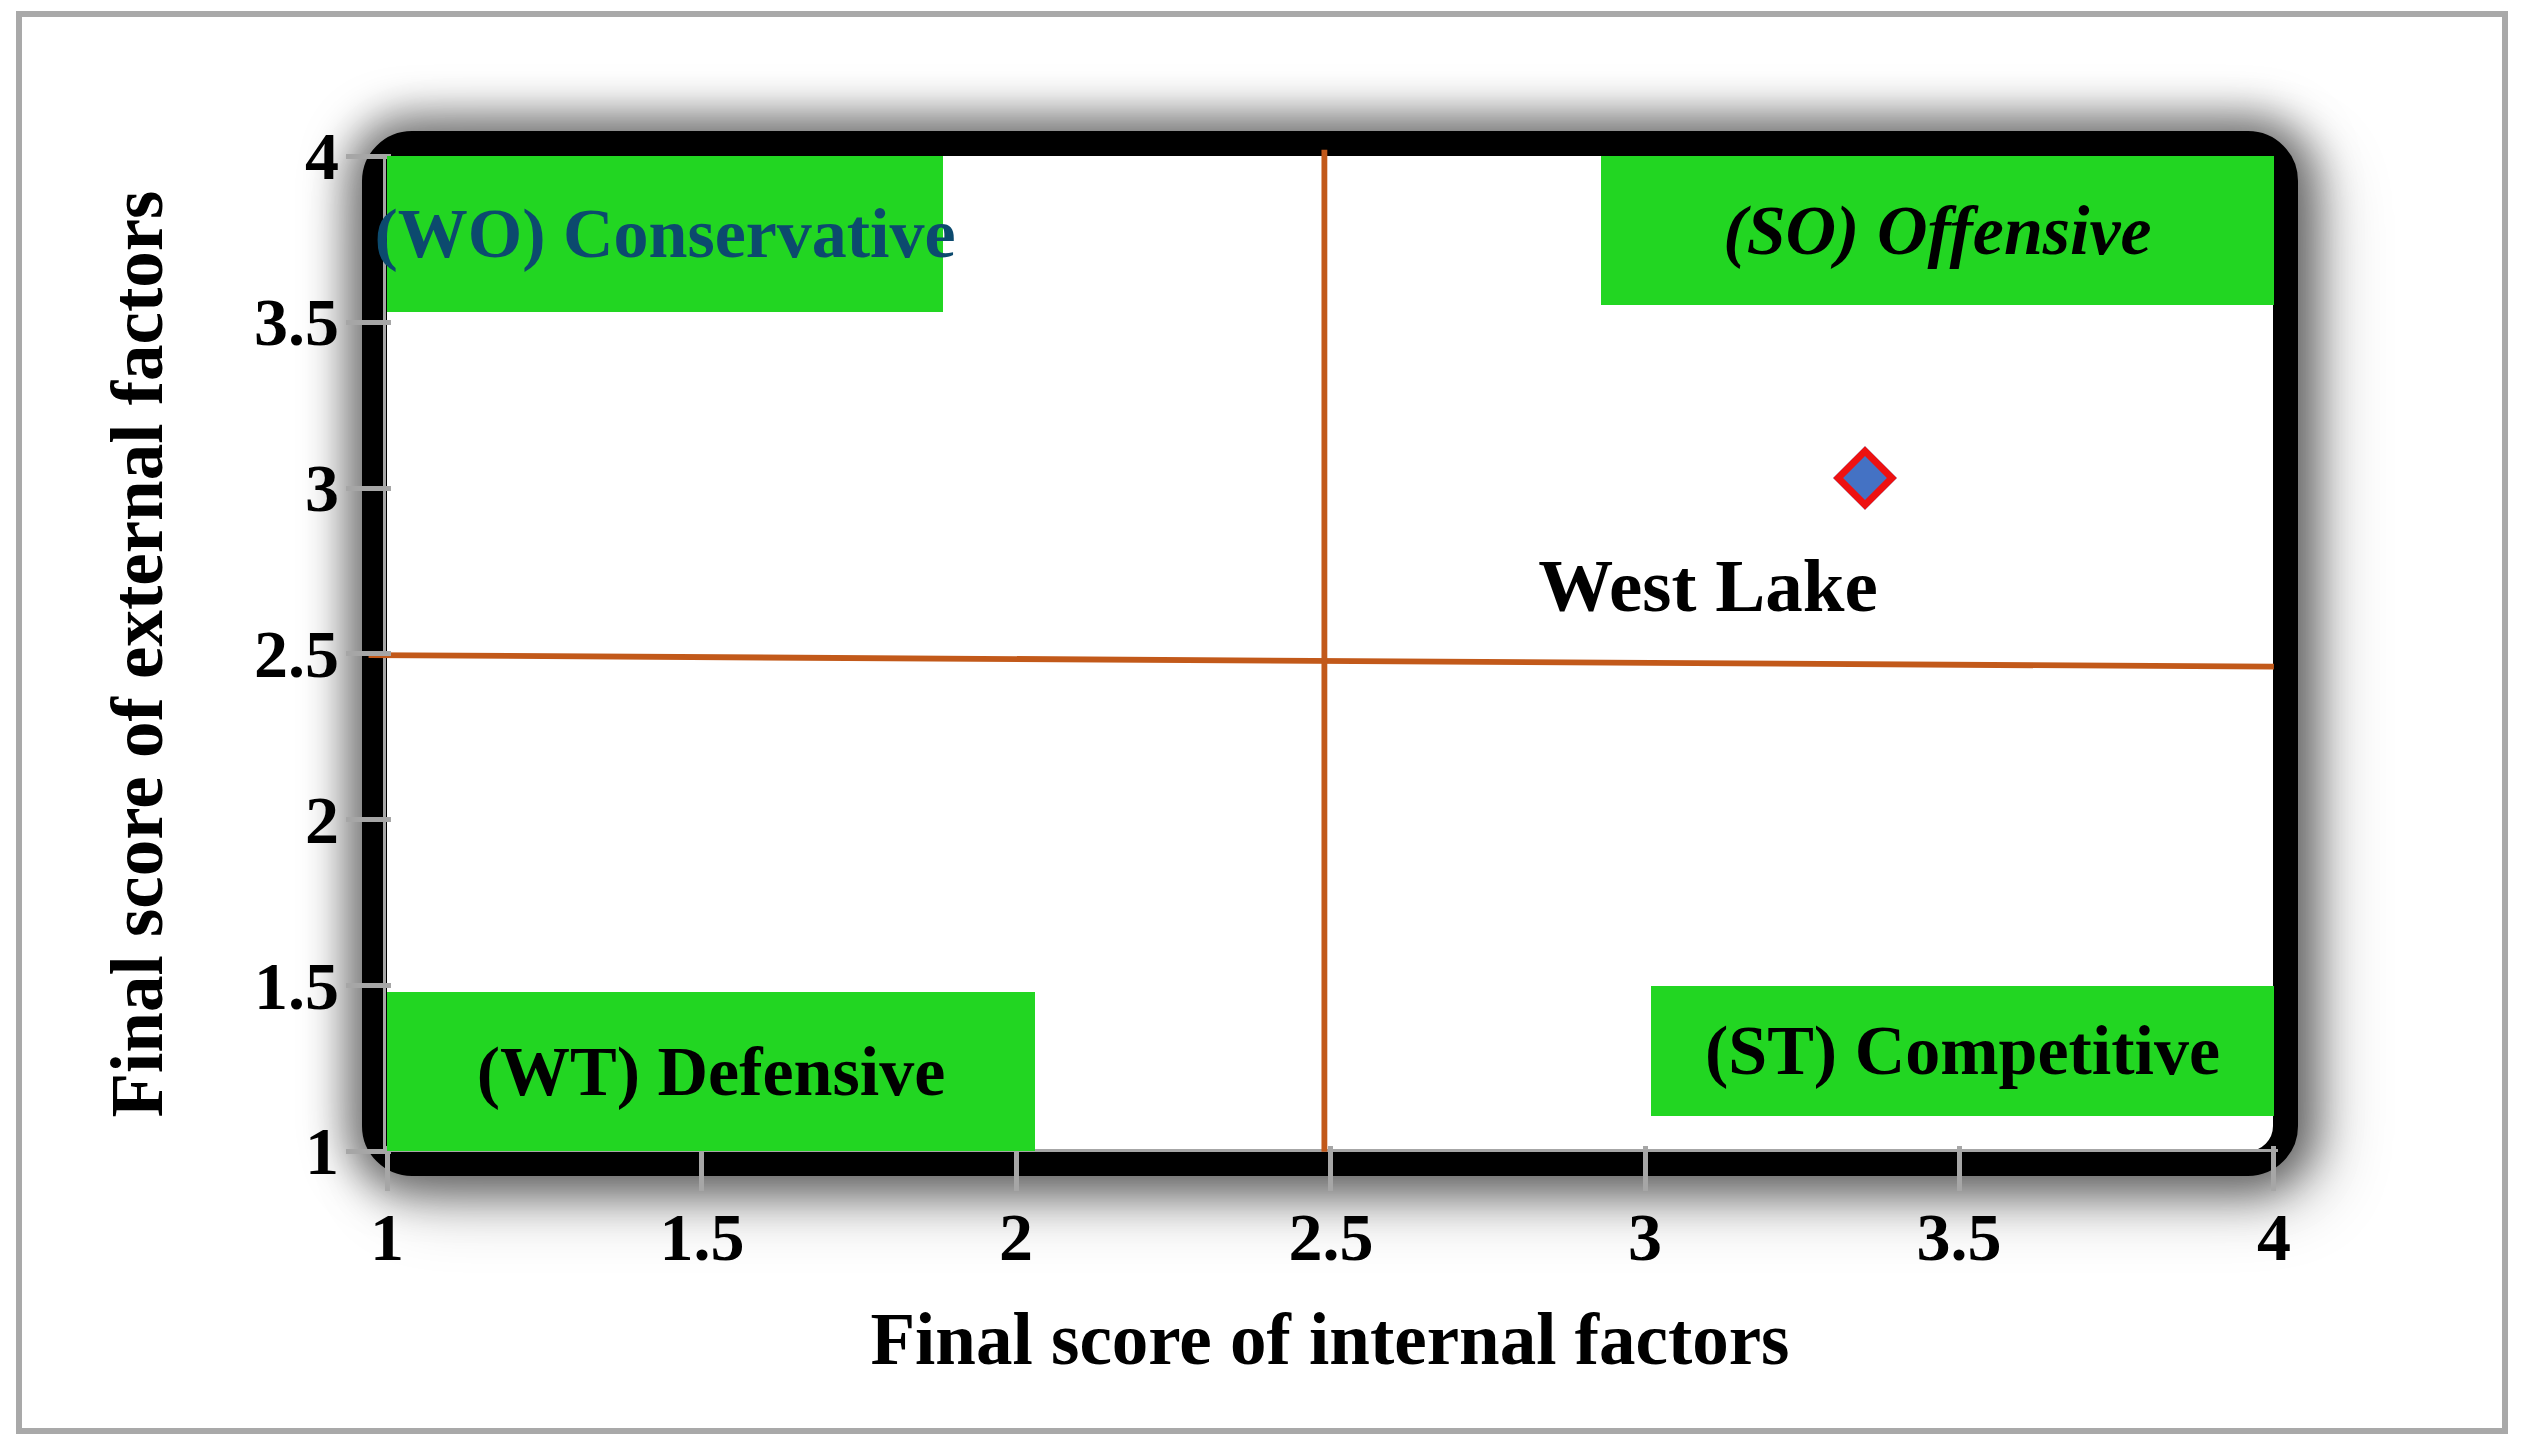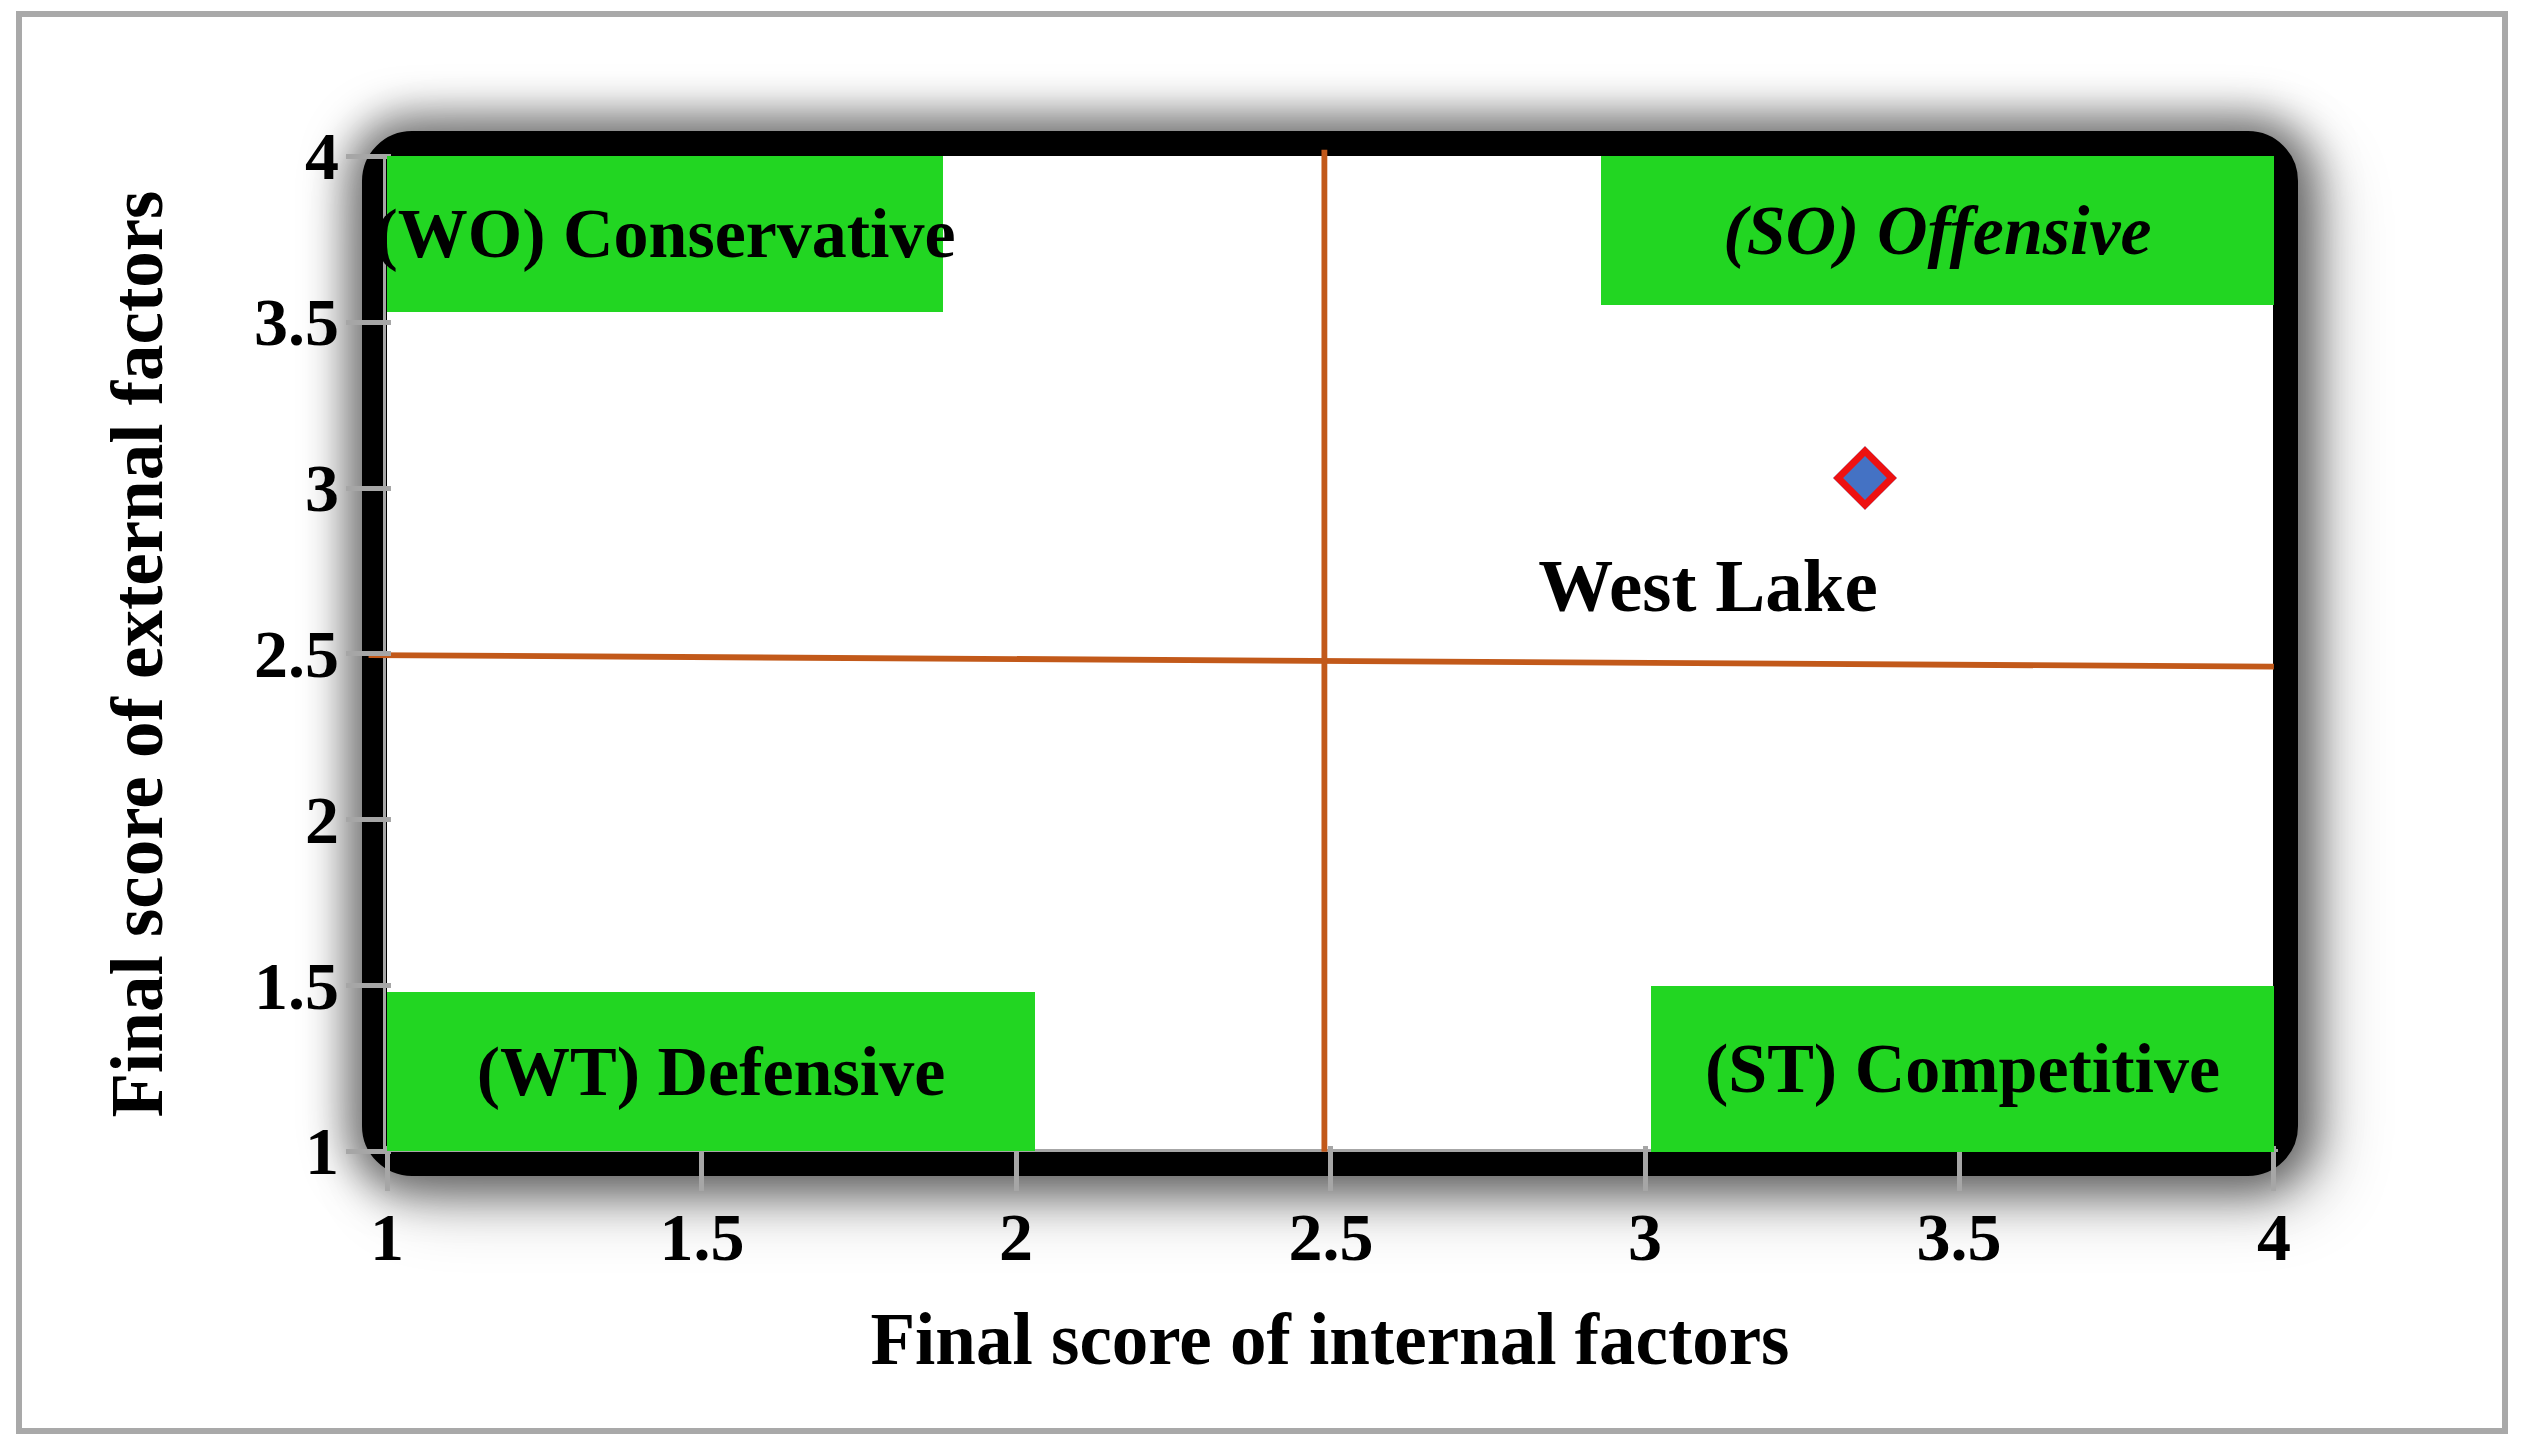--- a/index.html
+++ b/index.html
@@ -62,30 +62,30 @@
   <div class="plot-frame"></div>
 
   <div class="axis-edge" style="left:366px; top:1149px; width:1912px; height:3.3px;"></div>
   <div class="axis-edge" style="left:383px; top:155px; width:3.3px; height:998px;"></div>
 
   <svg id="cross" width="2525" height="1452" viewBox="0 0 3037 1746">
     <line id="cross-h" stroke-width="7" x1="443.31" y1="787.697" x2="2735" y2="801.6619999999999" stroke="#c2591a"></line>
     <line id="cross-v" stroke-width="7" x1="1592.9366666666667" y1="180.0200000000002" x2="1592.9366666666667" y2="1385" stroke="#c2591a"></line>
   </svg>
 
-  <div class="quad" style="left: 387px; top: 156px; width: 556px; height: 156px; background: rgb(34, 214, 34); color: #000000;">
+  <div class="quad" style="left: 387px; top: 156px; width: 556px; height: 156px; background: rgb(34, 214, 34); color: #0c4a6e;">
     <span>(WO) Conservative</span>
   </div>
   <div class="quad" style="left: 1601px; top: 156px; width: 673px; height: 149px; background: rgb(34, 214, 34); color: rgb(0, 0, 0); font-style: italic;">
     <span>(SO) Offensive</span>
   </div>
   <div class="quad" style="left: 387px; top: 992px; width: 648px; height: 159px; background: rgb(34, 214, 34); color: rgb(0, 0, 0);">
     <span>(WT) Defensive</span>
   </div>
-  <div class="quad" style="left: 1651px; top: 986px; width: 623px; height: 166px; background: rgb(34, 214, 34); color: rgb(0, 0, 0);">
+  <div class="quad" style="left: 1651px; top: 986px; width: 623px; height: 130px; background: rgb(34, 214, 34); color: rgb(0, 0, 0);">
     <span>(ST) Competitive</span>
   </div>
 
   <div class="marker" id="point-marker" style="left: 1865px; top: 478px; background: rgb(68, 114, 196); border: 7.5px solid rgb(238, 17, 17);"></div>
   <div class="pointlabel" id="point-label" style="left: 1708px; top: 558px; margin-top: 28px;">West Lake</div>
 
   <div class="xtitle">Final score of internal factors</div>
   <div class="ytitle">Final score of external factors</div>
 
   <div id="gen">

